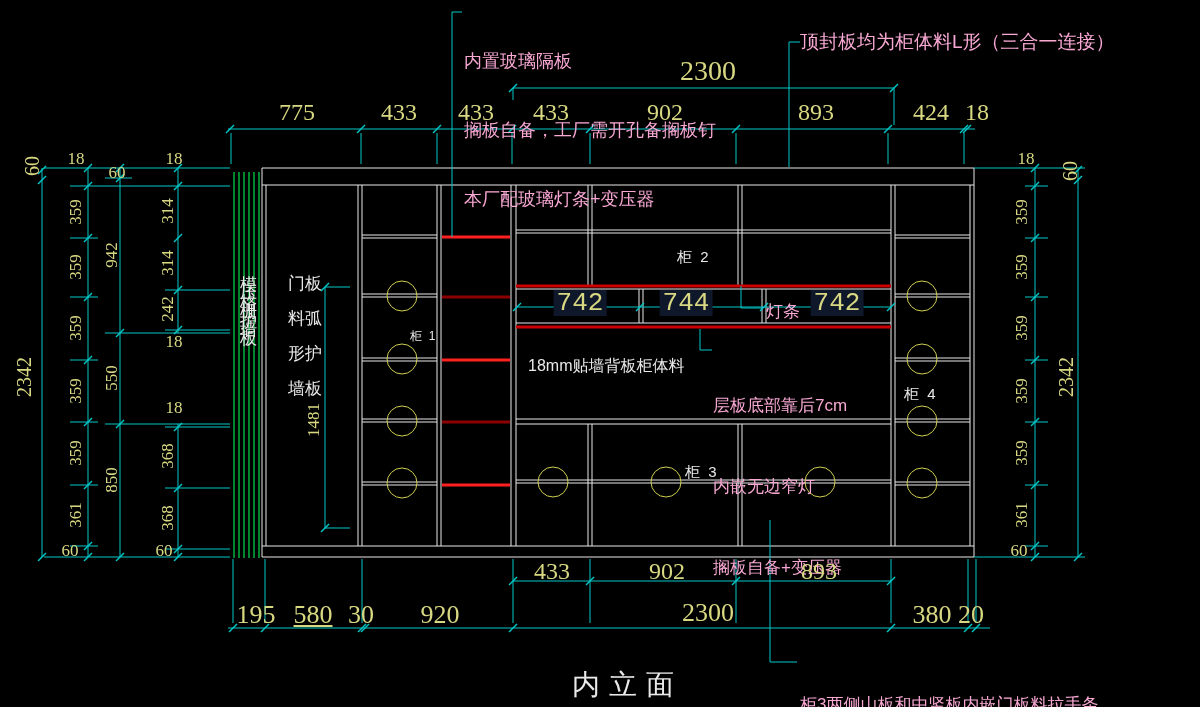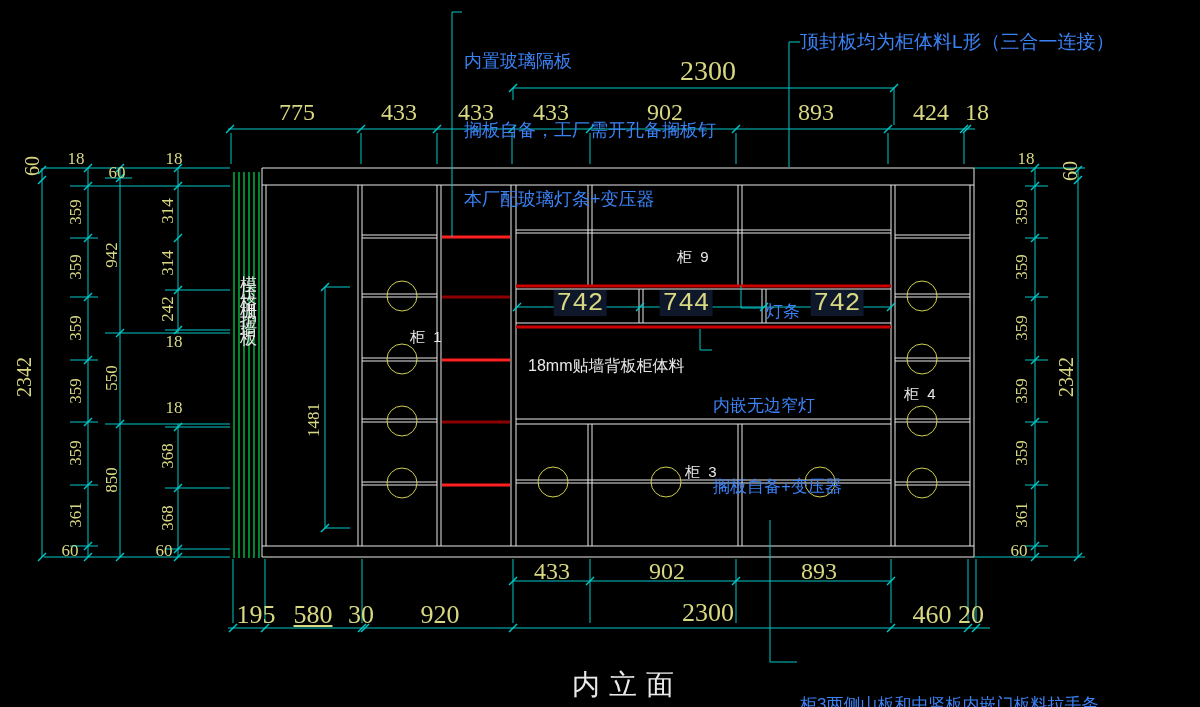--- a/index.html
+++ b/index.html
@@ -1,20 +1,20 @@
 <!DOCTYPE html>
 <html><head>
 <meta charset="utf-8">
 <style>
   html,body{margin:0;padding:0;background:#000;}
   #stage{position:relative;width:1200px;height:707px;background:#000;overflow:hidden;
          font-family:"Liberation Sans",sans-serif;}
   svg{position:absolute;left:0;top:0;}
   .txt{position:absolute;white-space:pre;}
-  .yel{color:#3b82f6;}
+  .yel{color:#f9a8d4;}
   .wht{color:#e9e9e9;}
   .dim-label{position:absolute;transform:translate(-50%,-50%);color:#d8d882;
              font-family:"Liberation Serif",serif;white-space:nowrap;line-height:1;}
   .dim-label.mask{background:#0f172a;padding:0 3px;font-family:Liberation Mono, monospace;}
   .ann{font-family:"Liberation Sans",sans-serif;}
   .num{font-family:"Liberation Serif",serif;}
   .vtext{writing-mode:vertical-lr;text-orientation:upright;letter-spacing:9px;}
   .rot{transform:translate(-50%,-50%) rotate(-90deg);}
 </style>
 </head>
@@ -260,59 +260,64 @@
     <div>本厂配玻璃灯条+变压器</div>
   </div>
 
   <div class="txt ann yel" style="left:800px;top:29px;font-size:19px;">顶封板均为柜体料L形（三合一连接）</div>
 
   <div class="dim-label num" style="left:708px;top:71px;font-size:28px;">2300</div>
 
   <div class="txt ann wht" style="left:528px;top:356px;font-size:16px;">18mm贴墙背板柜体料</div>
 
   <div class="txt ann yel" style="left:713px;top:338px;font-size:17px;line-height:27px;">
+    <div>层板底部靠后7cm</div>
     <div>内嵌无边窄灯</div>
     <div>搁板自备+变压器</div>
   </div>
 
   <div class="txt ann yel" style="left:800px;top:645px;font-size:17px;line-height:24px;">
     <div>柜3两侧山板和中竖板内嵌门板料拉手条</div>
     
   </div>
 
   <div class="txt ann yel" style="left:766px;top:300px;font-size:17px;">灯条</div>
 
-  <div class="txt ann wht" style="left:410px;top:328px;font-size:15px;">柜  1</div>
-  <div class="txt ann wht" style="left:677px;top:248px;font-size:15px;">柜  9</div>
+  <div class="txt ann wht" style="left:410px;top:328px;font-size:12px;">柜  1</div>
+  <div class="txt ann wht" style="left:677px;top:248px;font-size:15px;">柜  2</div>
   <div class="txt ann wht" style="left:685px;top:443px;font-size:15px;margin-top:20px;">柜  3</div>
   <div class="txt ann wht" style="left:904px;top:385px;font-size:15px;">柜  4</div>
 
   <div class="txt ann wht vtext" style="left:237px;top:262px;height:262px;font-size:17px;">模压格栅护墙板</div>
 
+  <div id="door-panel-label" class="txt ann wht" style="left:288px;top:266px;width:36px;font-size:17px;line-height:35px;white-space:pre-line;">门板
+料弧
+形护
+墙板</div>
 
   <div class="dim-label num rot" style="left:313px;top:420px;font-size:17px;">1481</div>
 
   <div class="txt wht" style="left:572px;top:666px;font-size:28px;letter-spacing:9px;">内立面</div>
 <span class="dim-label num" style="font-size: 24px; left: 297px; top: 112px;">775</span>
     <span class="dim-label num" style="font-size: 24px; left: 399px; top: 112px;">433</span>
     <span class="dim-label num" style="font-size: 24px; left: 476px; top: 112px;">433</span>
     <span class="dim-label num" style="font-size: 24px; left: 551px; top: 112px;">433</span>
     <span class="dim-label num" style="font-size: 24px; left: 665px; top: 112px;">902</span>
     <span class="dim-label num" style="font-size: 24px; left: 816px; top: 112px;">893</span>
     <span class="dim-label num" style="font-size: 24px; left: 931px; top: 112px;">424</span>
     <span class="dim-label num" style="font-size: 24px; left: 977px; top: 112px;">18</span>
     <span class="dim-label num" style="font-size: 24px; left: 552px; top: 571px;">433</span>
     <span class="dim-label num" style="font-size: 24px; left: 667px; top: 571px;">902</span>
     <span class="dim-label num" style="font-size: 24px; left: 819px; top: 571px;">893</span>
     <span class="dim-label num" style="font-size: 26px; left: 256px; top: 615px;">195</span>
     <span class="dim-label num" style="font-size: 26px; left: 313px; top: 615px; text-decoration: underline;">580</span>
     <span class="dim-label num" style="font-size: 26px; left: 361px; top: 615px;">30</span>
     <span class="dim-label num" style="font-size: 26px; left: 440px; top: 615px;">920</span>
     <span class="dim-label num" style="font-size: 26px; left: 708px; top: 613px;">2300</span>
-    <span class="dim-label num" style="font-size: 26px; left: 932px; top: 615px;">460</span>
+    <span class="dim-label num" style="font-size: 26px; left: 932px; top: 615px;">380</span>
     <span class="dim-label num" style="font-size: 26px; left: 971px; top: 615px;">20</span>
     <span class="dim-label num" style="font-size: 20px; left: 32px; top: 166px; transform: translate(-50%, -50%) rotate(-90deg);">60</span>
     <span class="dim-label num" style="font-size: 20px; left: 24px; top: 377px; transform: translate(-50%, -50%) rotate(-90deg);">2342</span>
     <span class="dim-label num" style="font-size: 17px; left: 76px; top: 158px;">18</span>
     <span class="dim-label num" style="font-size: 17px; left: 75px; top: 212px; transform: translate(-50%, -50%) rotate(-90deg);">359</span>
     <span class="dim-label num" style="font-size: 17px; left: 75px; top: 267px; transform: translate(-50%, -50%) rotate(-90deg);">359</span>
     <span class="dim-label num" style="font-size: 17px; left: 75px; top: 328px; transform: translate(-50%, -50%) rotate(-90deg);">359</span>
     <span class="dim-label num" style="font-size: 17px; left: 75px; top: 391px; transform: translate(-50%, -50%) rotate(-90deg);">359</span>
     <span class="dim-label num" style="font-size: 17px; left: 75px; top: 453px; transform: translate(-50%, -50%) rotate(-90deg);">359</span>
     <span class="dim-label num" style="font-size: 17px; left: 75px; top: 515px; transform: translate(-50%, -50%) rotate(-90deg);">361</span>

